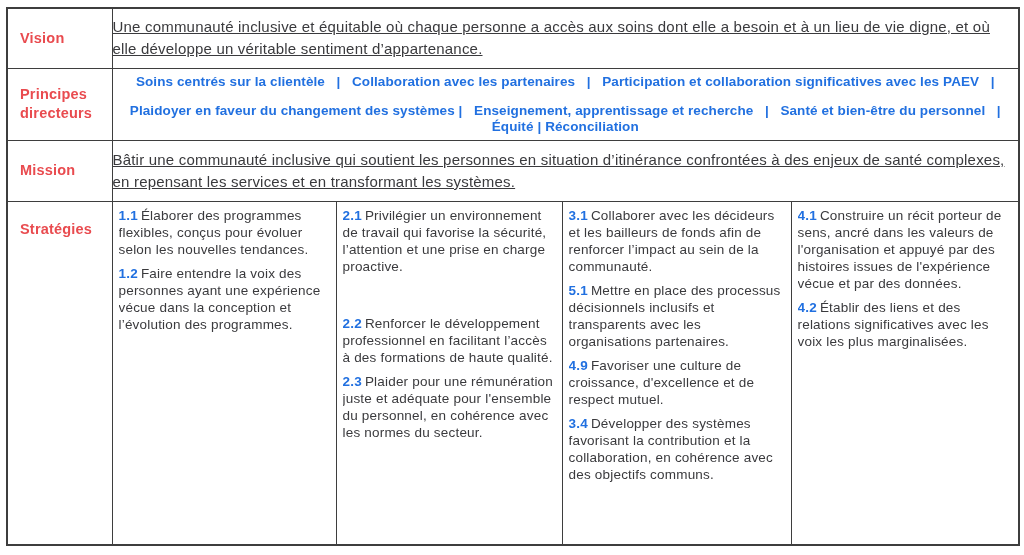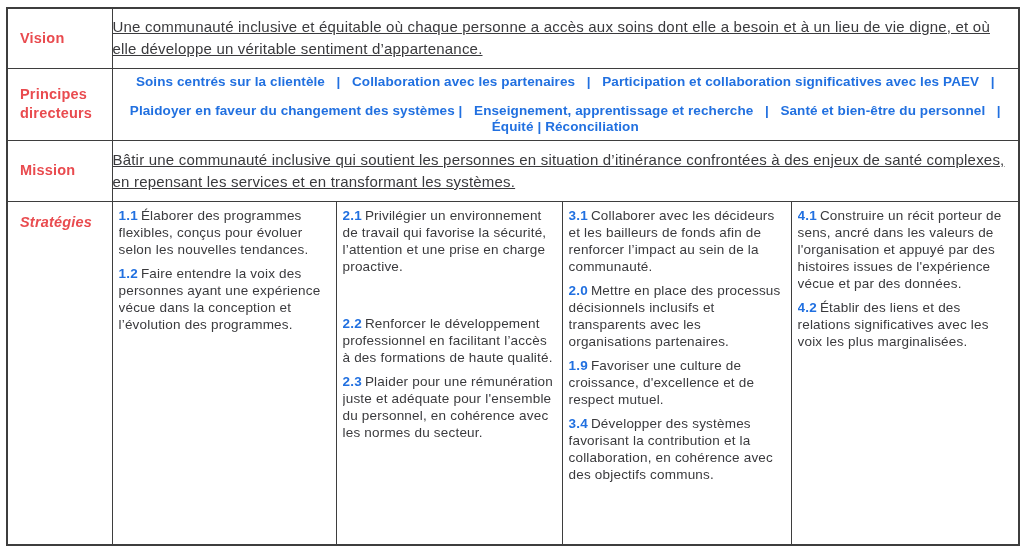--- a/index.html
+++ b/index.html
@@ -12,21 +12,21 @@
   table.grid{
     position:absolute;left:6px;top:7px;width:1012px;height:539px;
     border-collapse:collapse;table-layout:fixed;
     border:2px solid var(--border,#3e3e3e);
   }
   td{border:1px solid var(--border,#3e3e3e);vertical-align:middle;overflow:hidden;}
   td.label{
     color:var(--red,#e94b4f);font-weight:bold;font-size:14.5px;line-height:19px;
     padding:2px 2px 2px 12px;letter-spacing:.2px;
   }
-  td.label.top{vertical-align:top;padding-top:11px;font-style:italic;}
+  td.label.top{vertical-align:top;padding-top:18px;}
   td.body{
     font-size:15px;line-height:22px;letter-spacing:.2px;
     padding:2px 12px 2px 0;
     text-decoration:underline;
   }
   td.principles{
     text-align:center;color:var(--blue,#2170e0);font-weight:bold;
     font-size:13.5px;line-height:16px;padding:2px 6px;letter-spacing:.1px;
   }
   .p-line1{margin-bottom:13px;}
@@ -91,22 +91,22 @@
         <div class="cellwrap">
           <p class="strat gap-large"><span class="num">2.1</span><span>Privilégier un environnement de travail qui favorise la sécurité, l’attention et une prise en charge proactive.</span></p>
           <p class="strat"><span class="num">2.2</span><span>Renforcer le développement professionnel en facilitant l’accès à des formations de haute qualité.</span></p>
           <p class="strat"><span class="num">2.3</span><span>Plaider pour une rémunération juste et adéquate pour l'ensemble du personnel, en cohérence avec les normes du secteur.</span></p>
         </div>
       </td>
 
       <td class="strategy">
         <div class="cellwrap">
           <p class="strat"><span class="num">3.1</span><span>Collaborer avec les décideurs et les bailleurs de fonds afin de renforcer l’impact au sein de la communauté.</span></p>
-          <p class="strat"><span class="num">2.0</span><span>Mettre en place des processus décisionnels inclusifs et transparents avec les organisations partenaires.</span></p>
-          <p class="strat"><span class="num">1.9</span><span>Favoriser une culture de croissance, d'excellence et de respect mutuel.</span></p>
+          <p class="strat"><span class="num">5.1</span><span>Mettre en place des processus décisionnels inclusifs et transparents avec les organisations partenaires.</span></p>
+          <p class="strat"><span class="num">4.9</span><span>Favoriser une culture de croissance, d'excellence et de respect mutuel.</span></p>
           <p class="strat"><span class="num">3.4</span><span>Développer des systèmes favorisant la contribution et la collaboration, en cohérence avec des objectifs communs.</span></p>
         </div>
       </td>
 
       <td class="strategy">
         <div class="cellwrap">
           <p class="strat"><span class="num">4.1</span><span>Construire un récit porteur de sens, ancré dans les valeurs de l'organisation et appuyé par des histoires issues de l'expérience vécue et par des données.</span></p>
           <p class="strat"><span class="num">4.2</span><span>Établir des liens et des relations significatives avec les voix les plus marginalisées.</span></p>
         </div>
       </td>

